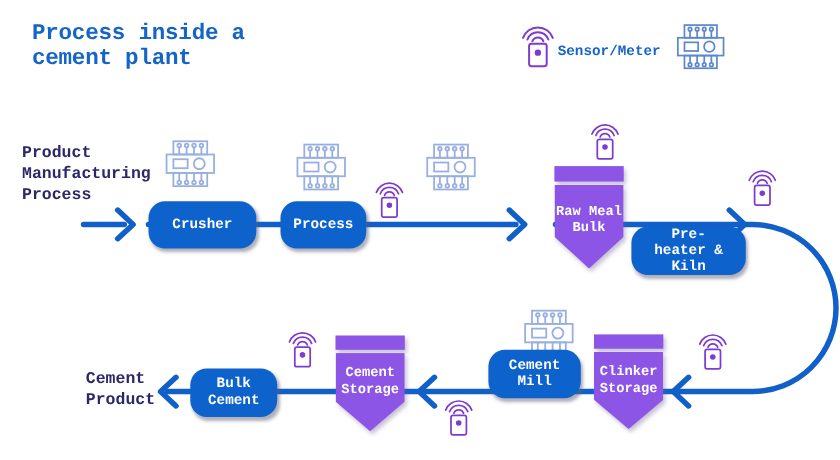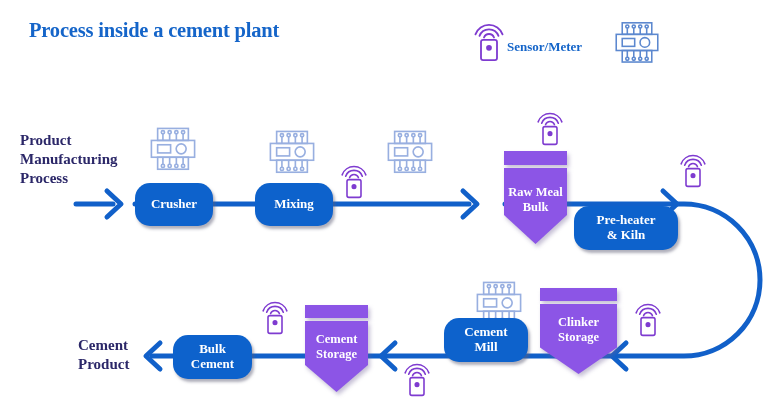--- a/index.html
+++ b/index.html
@@ -1,18 +1,18 @@
 <!DOCTYPE html>
 <html style="--title-blue: #1565C9; --flow-line-blue: #1160C9; --process-box-blue: #0D62CC; --silo-purple: #8C55E6; --sensor-purple: #7E3BD0; --plc-legend-blue: #5C88CF; --plc-flow-blue: #98AFE0; --label-navy: #2B2768;"><head>
 <meta charset="utf-8">
 <style>
   html,body{margin:0;padding:0;background:#fff;}
   #stage{
     position:relative;width:764px;height:418px;background:#ffffff;overflow:hidden;
-    font-family:Liberation Serif, serif;
+    font-family:Liberation Mono, monospace;
   }
   
   .page-title{
     position:absolute;left:29px;top:19px;width:275px;
     font-size:20.5px;font-weight:bold;line-height:1.14;letter-spacing:-0.2px;
     color:var(--title-blue,#1565C9);
   }
   .legend-label{
     position:absolute;font-size:13px;font-weight:bold;color:var(--title-blue,#1565C9);
     white-space:nowrap;
@@ -29,21 +29,21 @@
   #flow-svg{position:absolute;left:0;top:0;z-index:0;}
   .flow-stroke{stroke:var(--flow-line-blue,#1160C9);stroke-width:5;fill:none;
     stroke-linecap:round;stroke-linejoin:round;}
   
   .pbox{
     position:absolute;z-index:2;background:var(--process-box-blue,#0D62CC);
     border-radius:15px;color:#fff;display:flex;align-items:center;justify-content:center;
     text-align:center;font-weight:bold;font-size:13px;line-height:1.12;
     box-shadow:2px 3px 3px rgba(96,96,120,0.5);
   }
-  #box-crusher{left:135px;top:183px;width:78px;height:43px;align-items:center;}
+  #box-crusher{left:135px;top:183px;width:98px;height:43px;align-items:center;}
   #box-mixing{left:255px;top:183px;width:78px;height:43px;}
   #box-rawmill{left:373px;top:183px;width:78px;height:43px;}
   #box-preheater{left:574px;top:185px;width:104px;height:44px;margin-top:21px;}
   #box-preheater .pbox-label{width:70px;}
   #box-bulkcement{left:173px;top:335px;width:79px;height:44px;}
   #box-bulkcement .pbox-label{width:54px;}
   #box-cementmill{left:444px;top:318px;width:84px;height:44px;}
   #box-cementmill .pbox-label{width:58px;}
   
   .silo{position:absolute;z-index:2;filter:drop-shadow(2px 3px 2px rgba(110,95,150,0.4));}
@@ -51,21 +51,21 @@
   .silo-body{
     background:var(--silo-purple,#8C55E6);box-sizing:border-box;
     clip-path:polygon(0 0,100% 0,100% 62%,50% 100%,0 62%);
     color:#fff;font-weight:bold;font-size:12.5px;text-align:center;line-height:1.18;
   }
   #silo-rawmeal{left:504px;top:151px;width:63px;}
   #silo-rawmeal .silo-body{height:76px;padding-top:17px;}
   #silo-cementstorage{left:305px;top:305px;width:63px;}
   #silo-cementstorage .silo-band{height:13px;}
   #silo-cementstorage .silo-body{height:71px;padding-top:11px;}
-  #silo-clinker{left:540px;top:288px;width:77px;}
+  #silo-clinker{left:540px;top:304px;width:63px;}
   #silo-clinker .silo-band{height:13px;}
   #silo-clinker .silo-body{height:70px;padding-top:11px;}
   
   .icon{position:absolute;}
   .icon svg{display:block;width:100%;height:100%;}
   .plc{color:var(--plc-flow-blue,#98AFE0);z-index:1;width:50px;height:48px;}
   #legend-plc-icon{left:613px;top:21px;width:48px;height:47px;color:var(--plc-legend-blue,#5C88CF);}
   #plc-crusher{left:148px;top:127px;}
   #plc-mixing{left:267px;top:130px;}
   #plc-rawmill{left:385px;top:130px;}
@@ -134,21 +134,21 @@
       </svg>
     </span>
 
   <div class="side-label" id="mfg-label">Product Manufacturing Process</div>
   <div class="side-label" id="product-label">Cement Product</div>
 
   <div class="pbox" id="box-crusher">
     <span class="pbox-label">Crusher</span>
   </div>
   <div class="pbox" id="box-mixing">
-    <span class="pbox-label">Mixing</span>
+    <span class="pbox-label">Process</span>
   </div>
   <div class="pbox" id="box-preheater">
     <span class="pbox-label">Pre-heater &amp; Kiln</span>
   </div>
 
   <div class="pbox" id="box-cementmill">
     <span class="pbox-label">Cement Mill</span>
   </div>
   <div class="pbox" id="box-bulkcement">
     <span class="pbox-label">Bulk Cement</span>

